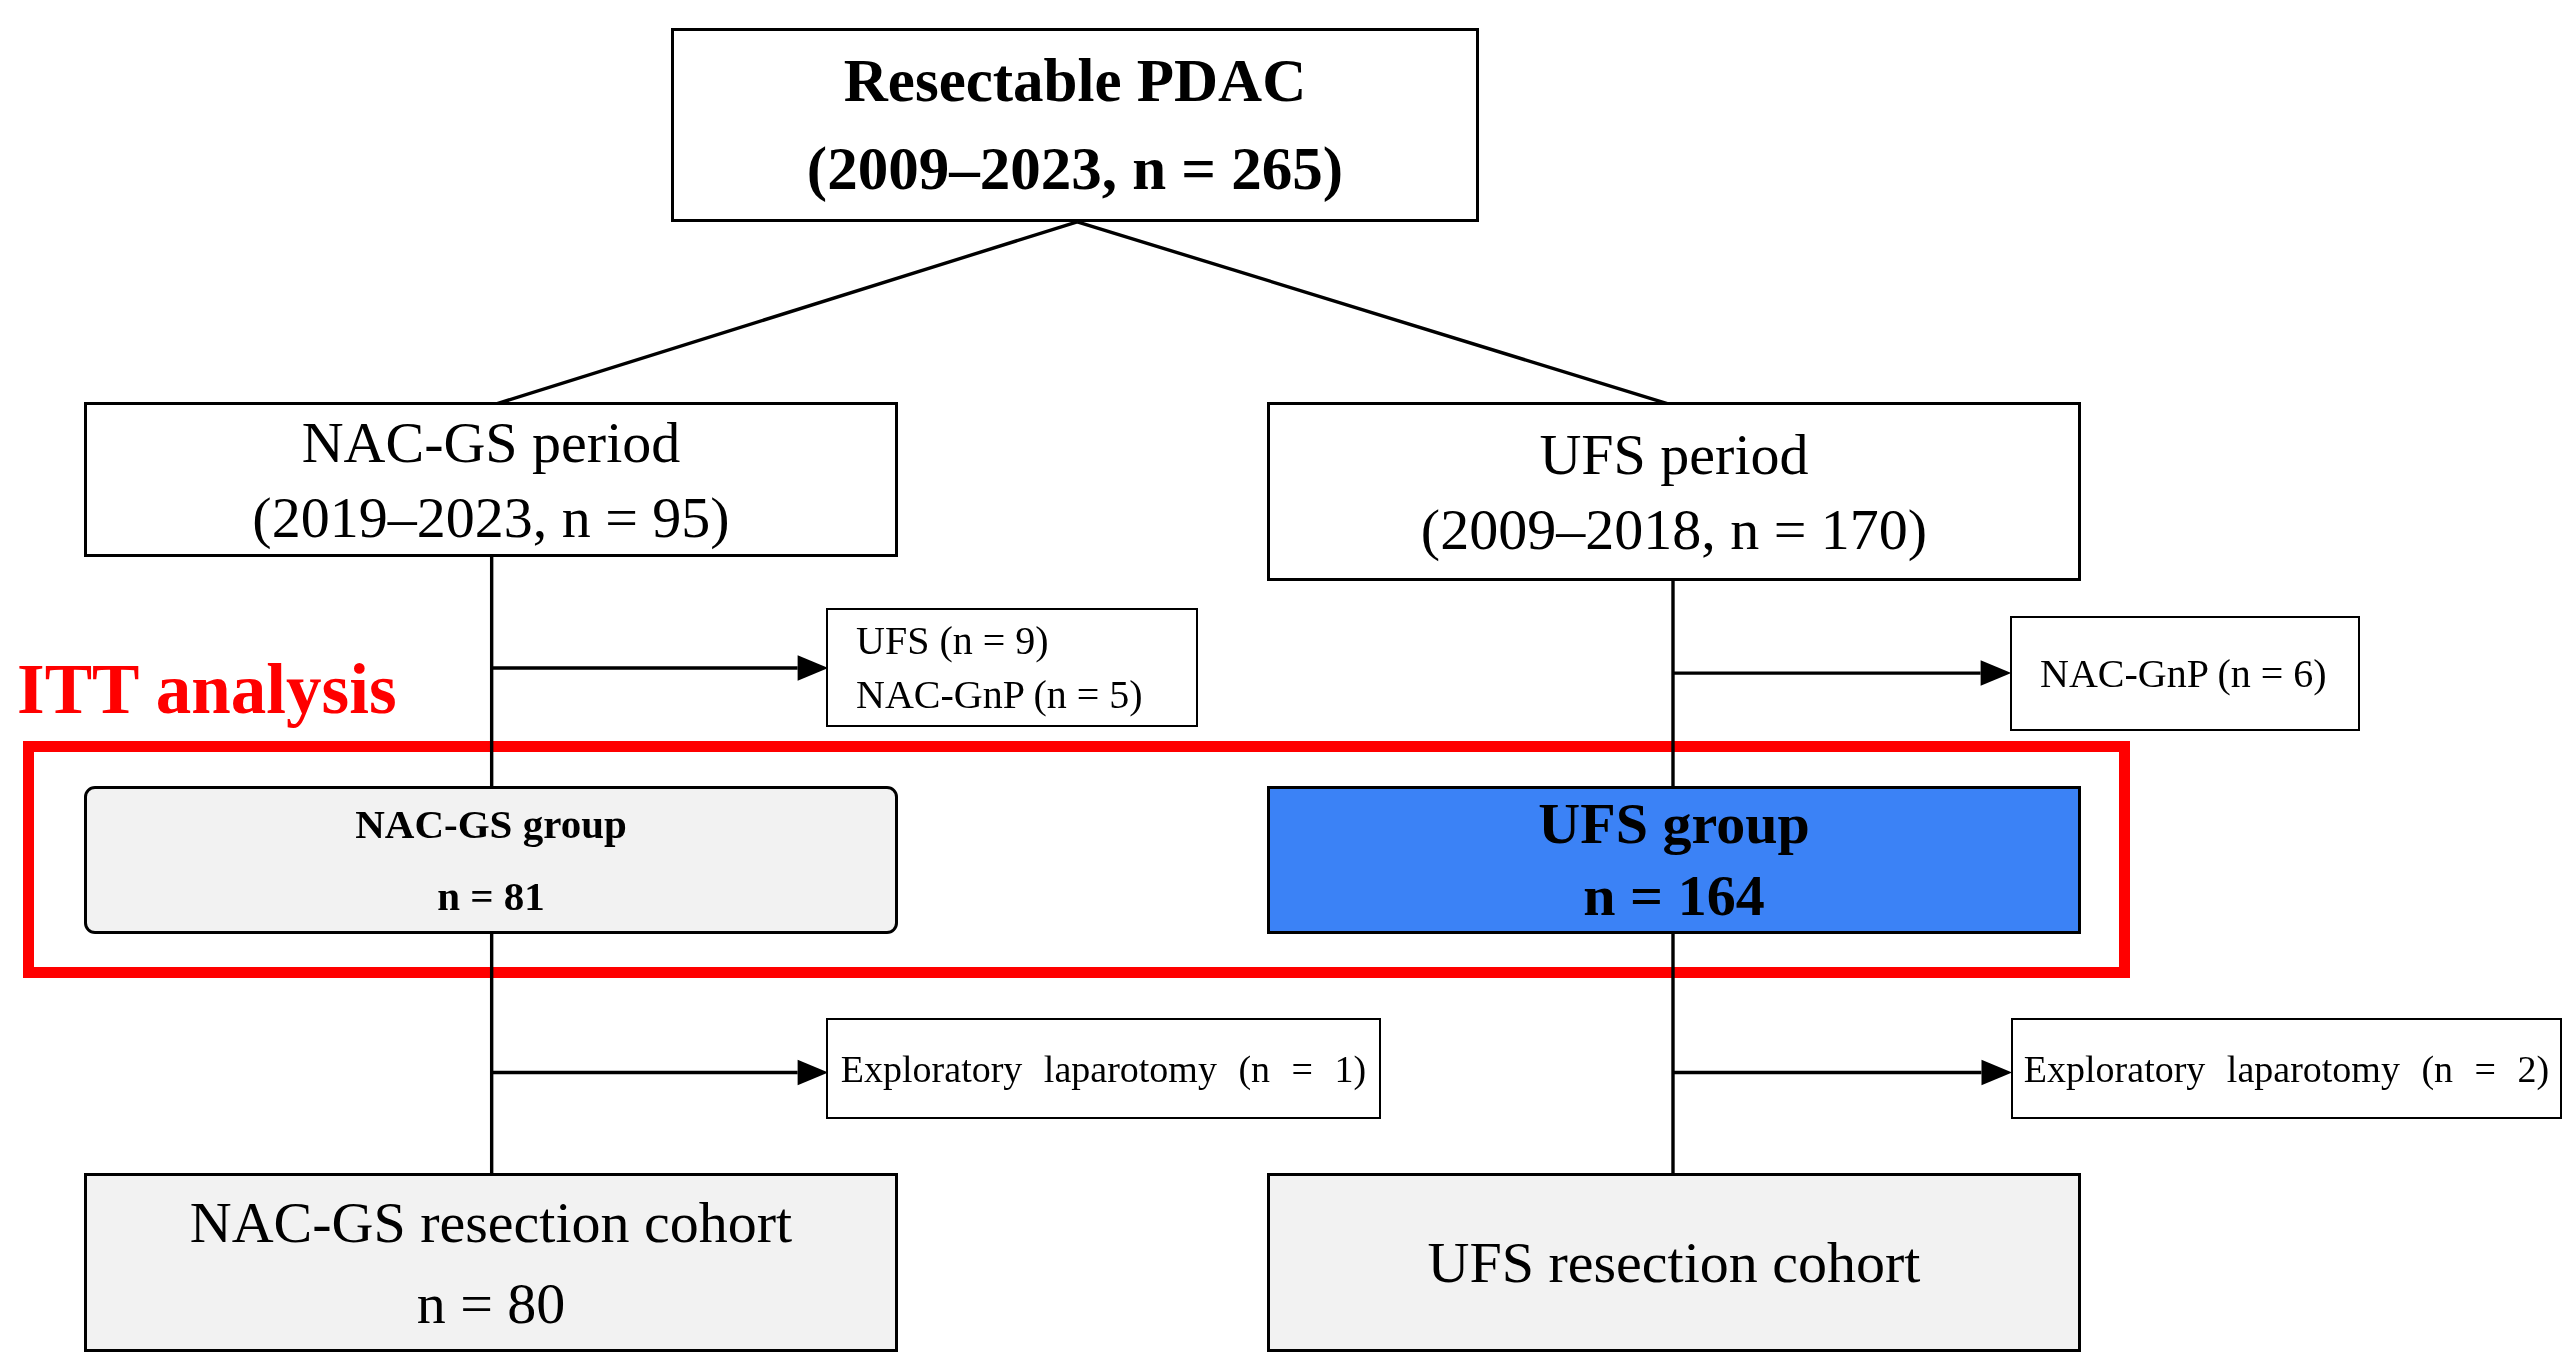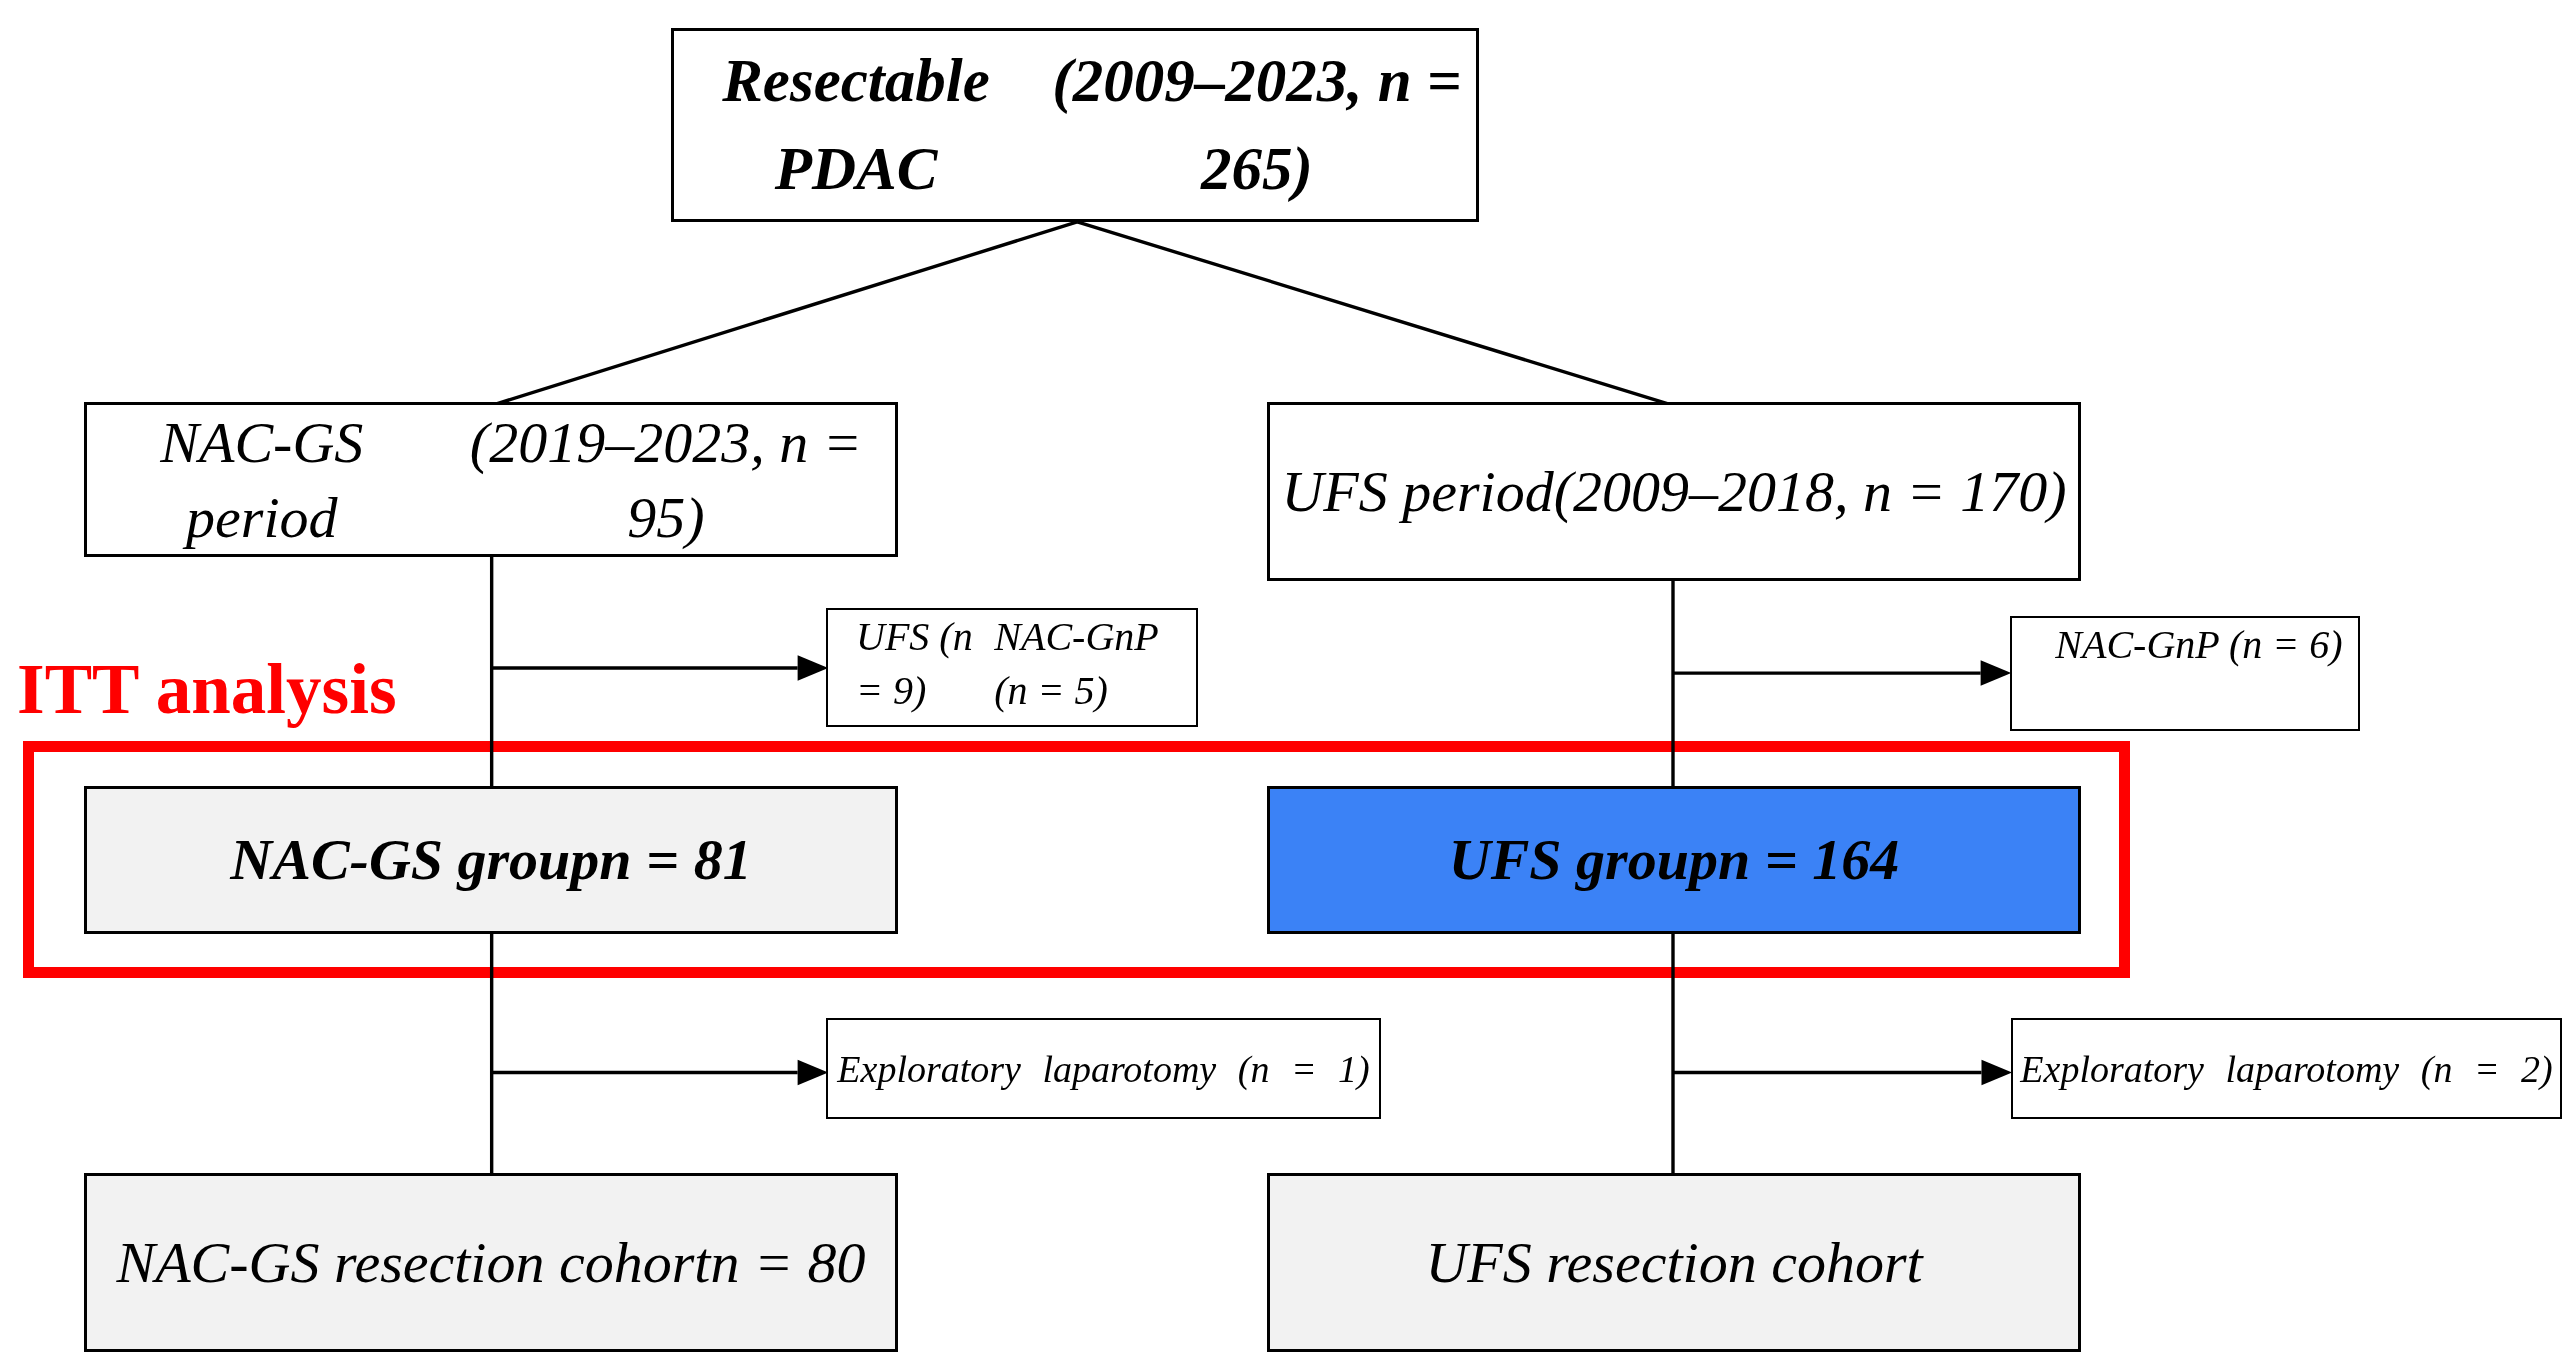--- a/index.html
+++ b/index.html
@@ -10,40 +10,39 @@
     font-family:"Liberation Serif","DejaVu Serif",serif;
     color:#000;
     overflow:hidden;
   }
   .box{
     position:absolute;
     box-sizing:border-box;
     border:3.4px solid #000;
     background:#fff;
     display:flex;
-    flex-direction:row;
+    flex-direction:column;
     justify-content:center;
     align-items:center;
     text-align:center;
     z-index:3;
-    font-style:italic;
   }
   .box.gray{background:#F2F2F2;}
   .box.bold{font-weight:bold;}
   .box.small{border-width:2.6px;align-items:flex-start;text-align:left;}
   .box.small.centered-v{justify-content:center;}
   .line{display:block;}
 
   
   .root    {left:671px;top:28px;width:808px;height:194px;font-size:61px;line-height:88px;font-weight:bold;}
   .period-l{left:84px;top:402px;width:814px;height:155px;font-size:58px;line-height:75px;}
   .period-r{left:1267px;top:402px;width:814px;height:179px;font-size:58px;line-height:75px;}
   .excl-l  {left:826px;top:608px;width:372px;height:119px;font-size:40px;line-height:54px;padding-left:28px;}
   .excl-r  {left:2010px;top:616px;width:350px;height:115px;font-size:40px;line-height:54px;padding-left:28px;}
-  .group-l {left:84px;top:786px;width:814px;height:148px;font-size:58px;line-height:72px;}
+  .group-l {left:84px;top:786px;width:814px;height:148px;font-size:41px;line-height:72px;border-radius:11px;}
   .group-r {left:1267px;top:786px;width:814px;height:148px;font-size:58px;line-height:72px;}
   .lap-l   {left:826px;top:1018px;width:555px;height:101px;font-size:38px;word-spacing:12px;}
   .lap-r   {left:2011px;top:1018px;width:551px;height:101px;font-size:38px;word-spacing:12px;}
   .resec-l {left:84px;top:1173px;width:814px;height:179px;font-size:58px;line-height:81px;}
   .resec-r {left:1267px;top:1173px;width:814px;height:179px;font-size:58px;line-height:81px;}
 
   #itt-rect{
     position:absolute;
     left:23px;top:741px;width:2107px;height:237px;
     box-sizing:border-box;

